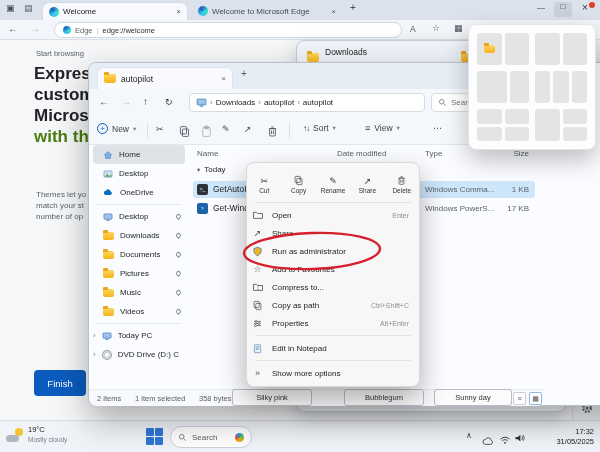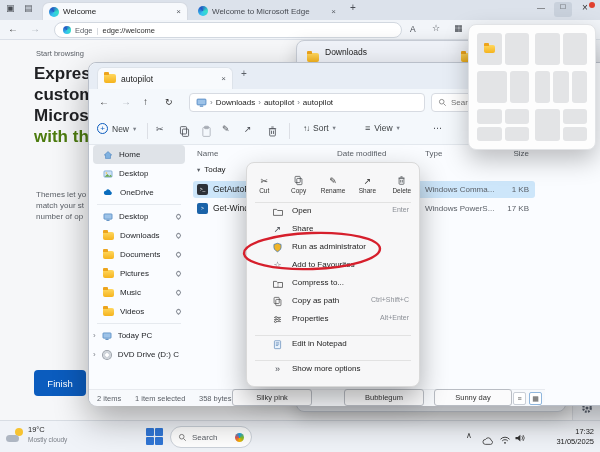--- a/index.html
+++ b/index.html
@@ -46,21 +46,21 @@
     transform:rotate(-45deg)}
   .cmdico{display:flex;align-items:center;justify-content:center;width:11px;height:11px;
     background:#2d3138;border-radius:2px;color:#fff;font-size:5px;line-height:1}
   .psico{background:#1b63a8}
   .frow{position:absolute;left:4px;width:342px;height:17px;border-radius:3px}
   .menu{position:absolute;background:#f7f7f8;border:1px solid #d9d9d9;border-radius:8px;
     box-shadow:0 12px 28px rgba(0,0,0,.32);padding:4px 0}
   .qrow{display:flex;height:32px;padding-top:3px}
   .qa{flex:1;display:flex;flex-direction:column;align-items:center;justify-content:center;
     gap:1px;font-size:6.5px;color:#333}
-  .mi{display:flex;height:18px;padding:0 10px 0 24px;gap:8px;
+  .mi{display:flex;align-items:center;height:18px;padding:0 10px 0 4px;gap:8px;
     font-size:8px;color:#1c1c1c}
   .mi .mico{width:13px;display:flex;justify-content:center}
   .mi .sc{margin-left:auto;font-size:7px;color:#8b8f96}
   .sep{height:1px;background:#e2e2e2;margin:3px 8px}
   .flyout{position:absolute;background:#fdfdfd;border:1px solid #e1e3e6;border-radius:8px;
     box-shadow:0 10px 24px rgba(0,0,0,.25);padding:8px;display:grid;
     grid-template-columns:1fr 1fr;gap:6px}
   .lay{display:flex;gap:3px;height:32px}
   .cell{flex:1;background:#e3e4e6;border-radius:3px;display:flex;align-items:center;justify-content:center}
   .lay .col{flex:1;display:flex;flex-direction:column;gap:3px}

